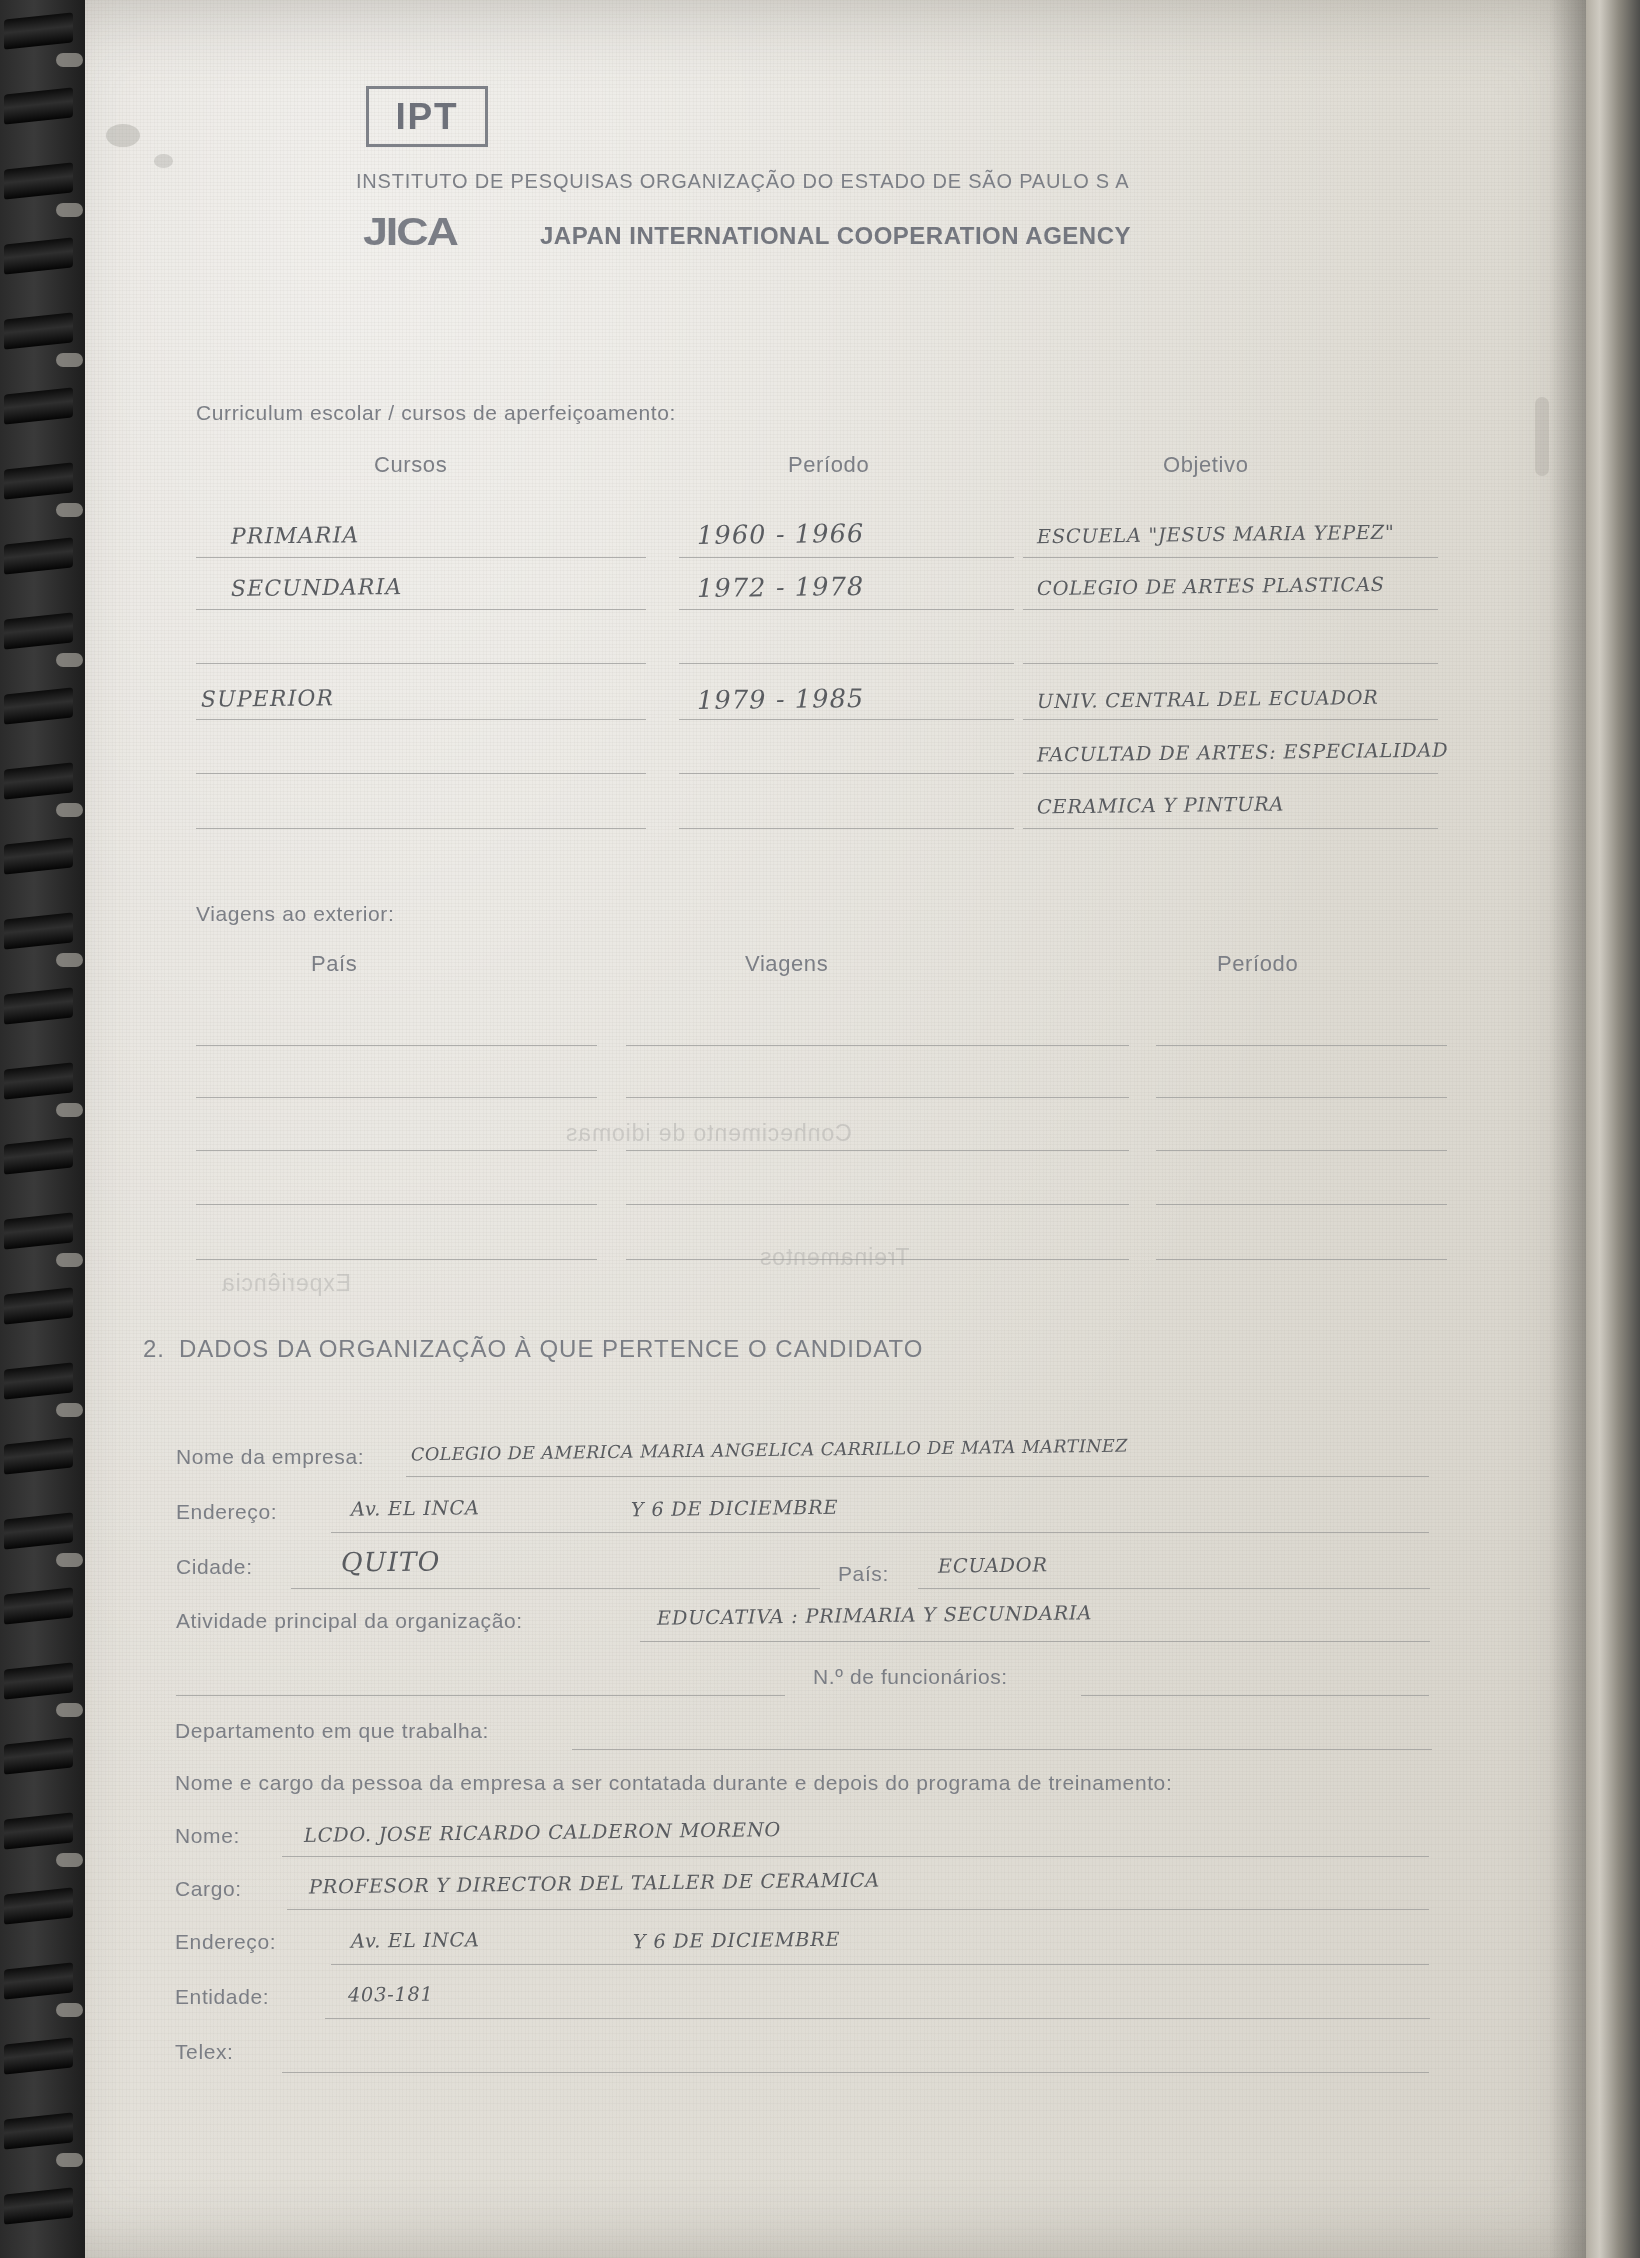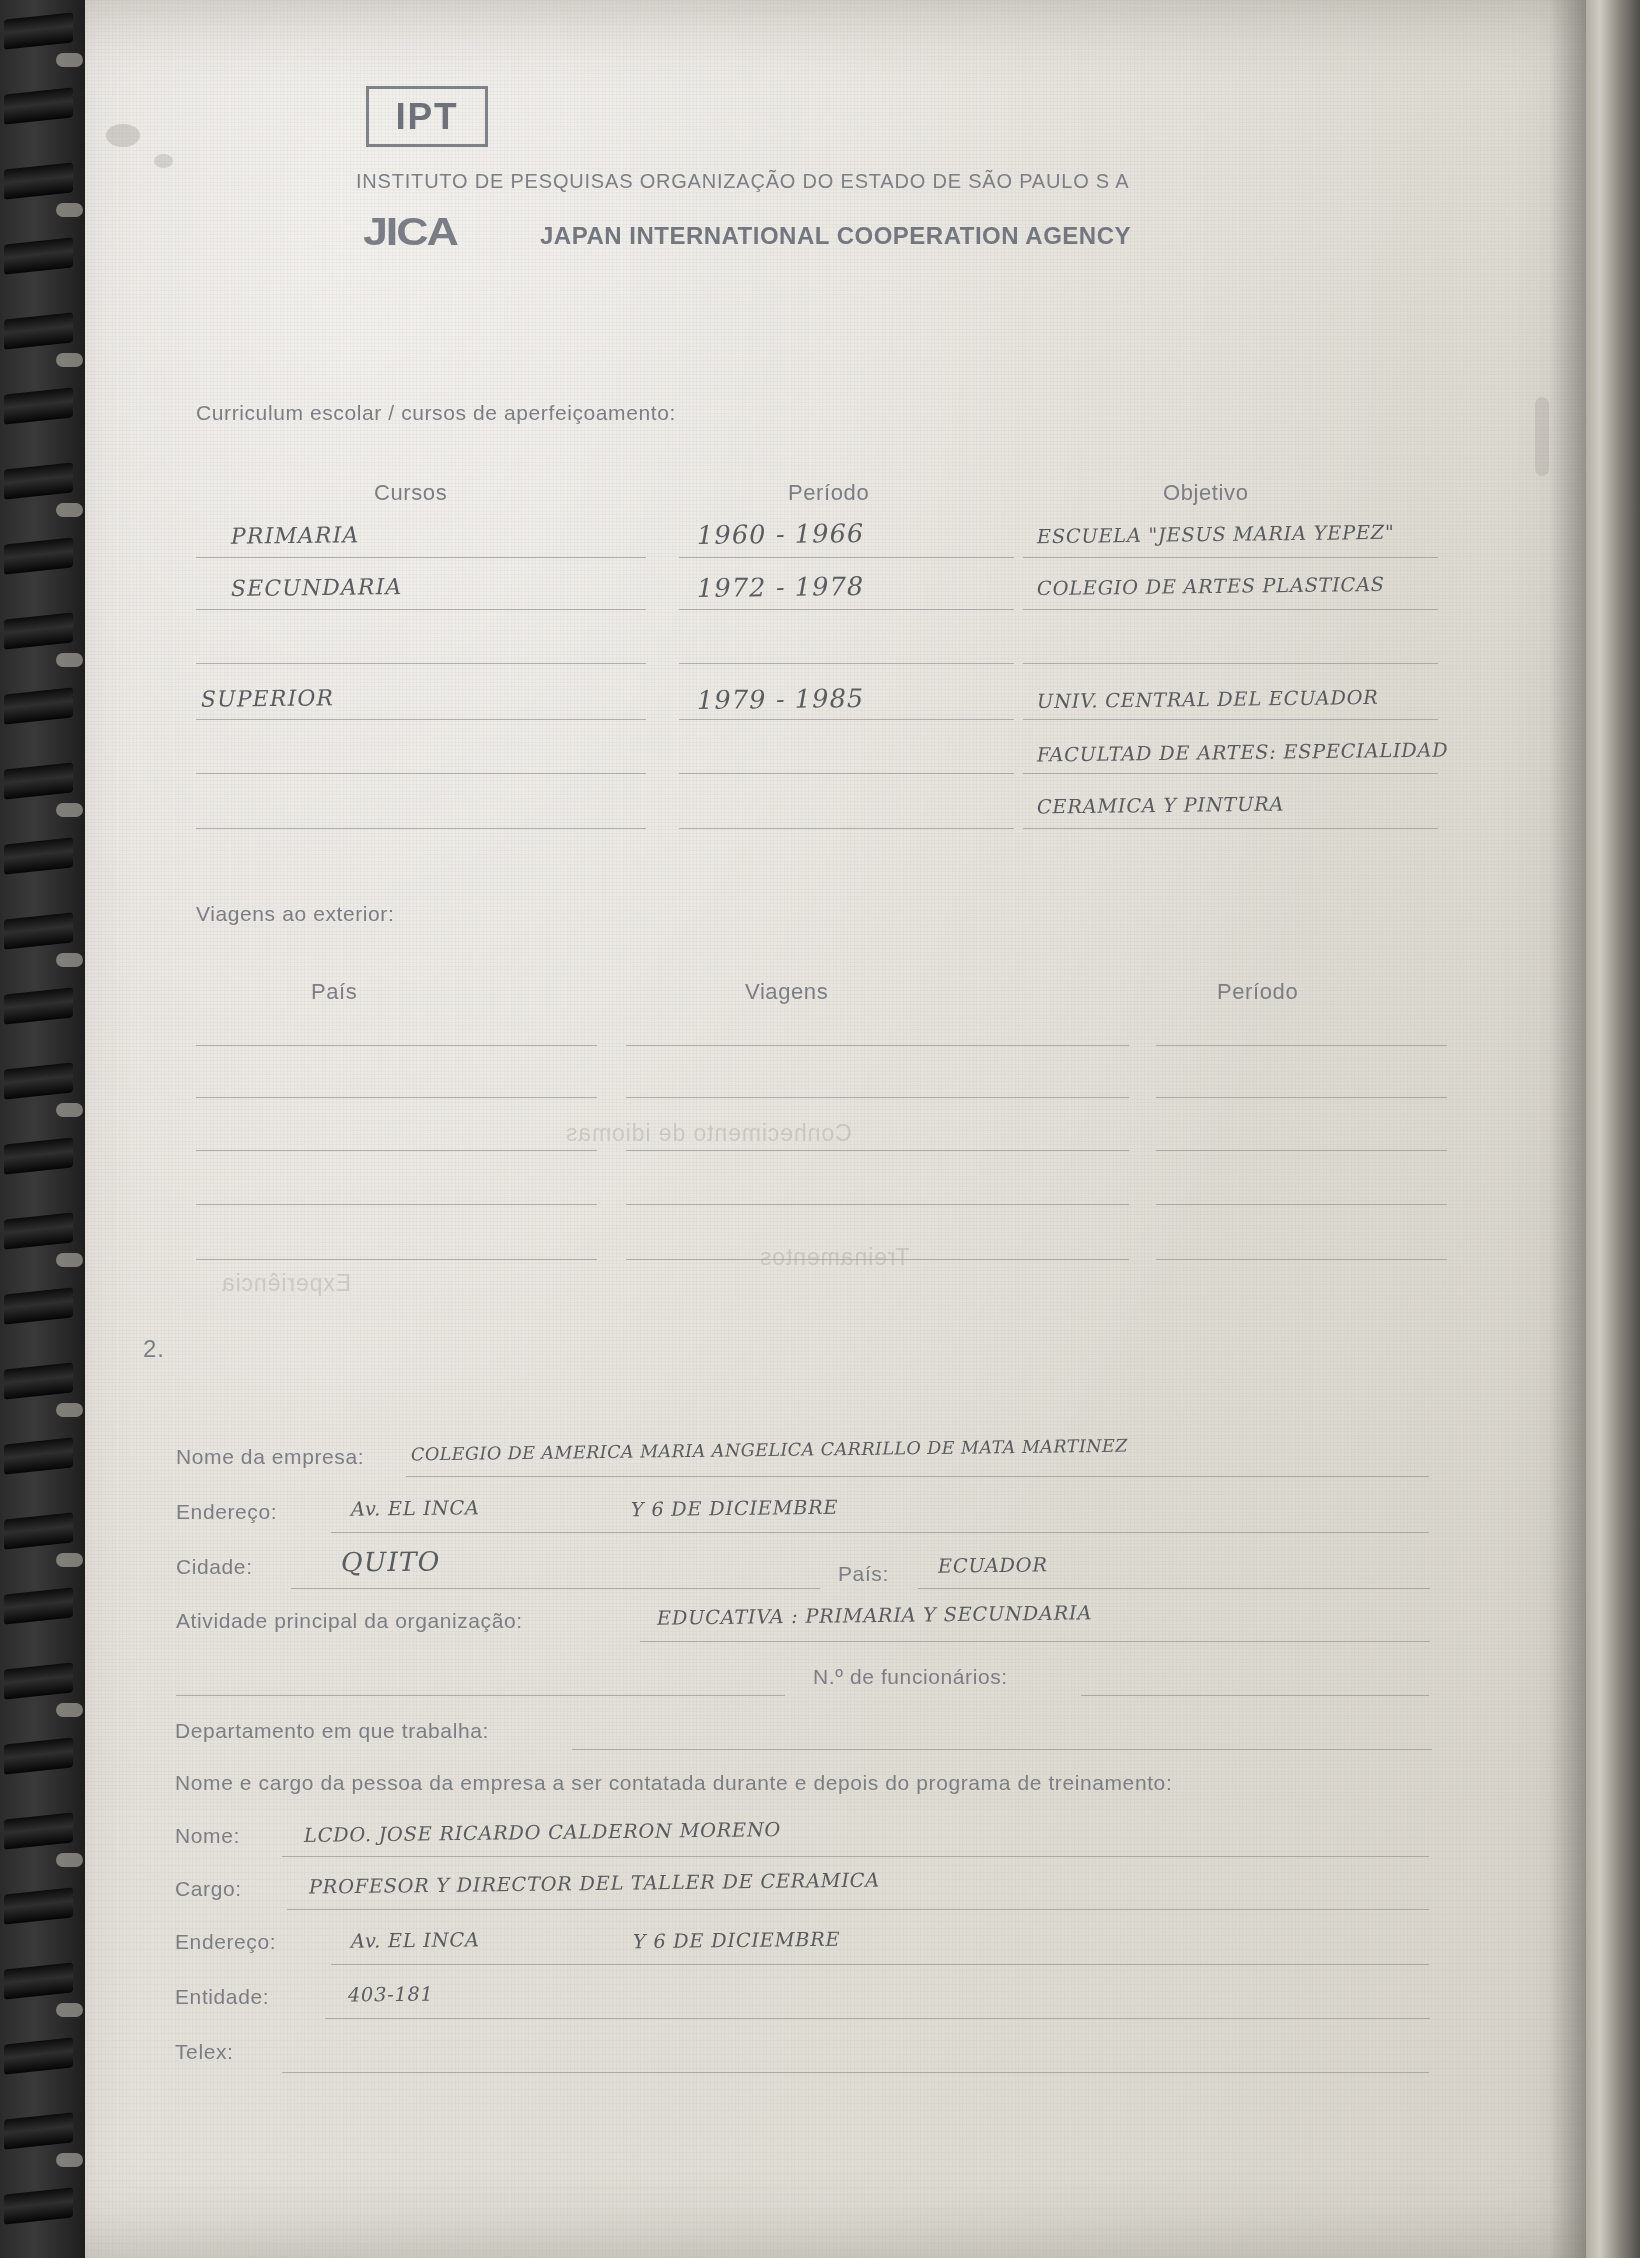--- a/index.html
+++ b/index.html
@@ -139,21 +139,20 @@
     font-size: 21px;
     letter-spacing: 0.6px;
     white-space: nowrap;
   }
   .lbl.big {
     font-size: 24px;
     letter-spacing: 1px;
   }
   .lbl.col {
     font-size: 22px;
-    margin-top: 28px;
   }
   
   .rule {
     position: absolute;
     height: 0;
     border-top: 1.3px solid #9a9a98;
     opacity: 0.75;
   }
   
   .hw {
@@ -299,20 +298,21 @@
 
   <div class="hw" style="left:212px; top:1171px;"></div>
   <div class="hw" style="left:644px; top:1171px;"></div>
   <div class="hw" style="left:1173px; top:1171px;"></div>
 
   <div class="hw" style="left:212px; top:1225px;"></div>
   <div class="hw" style="left:644px; top:1225px;"></div>
   <div class="hw" style="left:1173px; top:1225px;"></div>
 
   <div class="lbl big" style="left:143px; top:1335px;">2.</div>
+  <div class="lbl big" style="left:179px; top:1335px;">DADOS DA ORGANIZAÇÃO À QUE PERTENCE O CANDIDATO</div>
 
   <div class="lbl" style="left:176px; top:1445px;">Nome da empresa:</div>
   <div class="rule" style="left:406px; top:1476px; width:1023px;"></div>
   <div class="hw xs" style="left:411px; top:1440px;">COLEGIO DE AMERICA  MARIA ANGELICA CARRILLO DE MATA MARTINEZ</div>
 
   <div class="lbl" style="left:176px; top:1500px;">Endereço:</div>
   <div class="rule" style="left:331px; top:1532px; width:1098px;"></div>
   <div class="hw sm" style="left:351px; top:1497px;">Av. EL INCA</div>
   <div class="hw sm" style="left:631px; top:1497px;">Y 6 DE DICIEMBRE</div>
 

